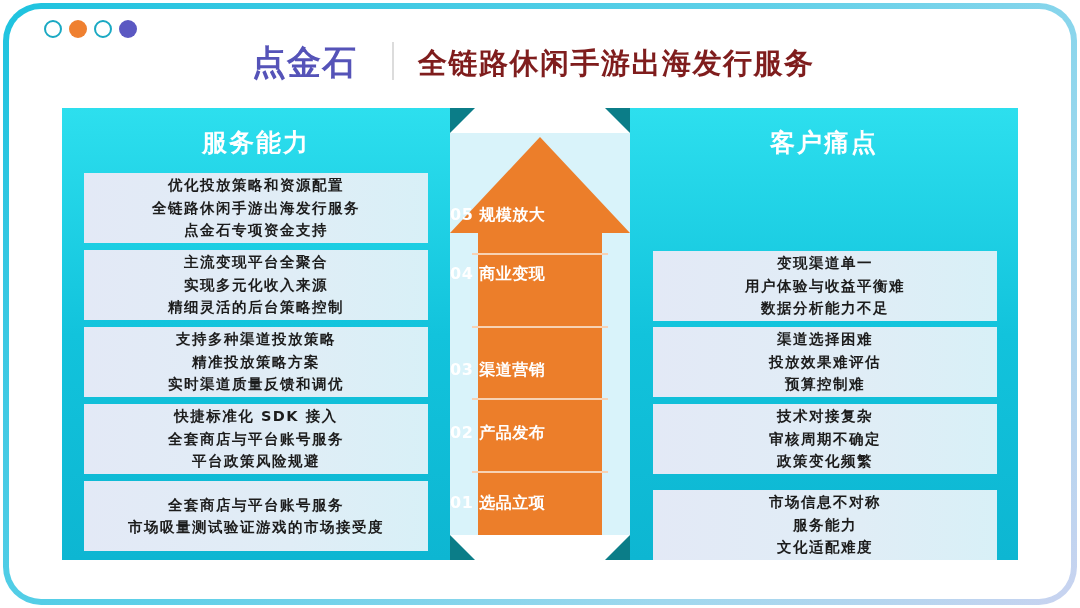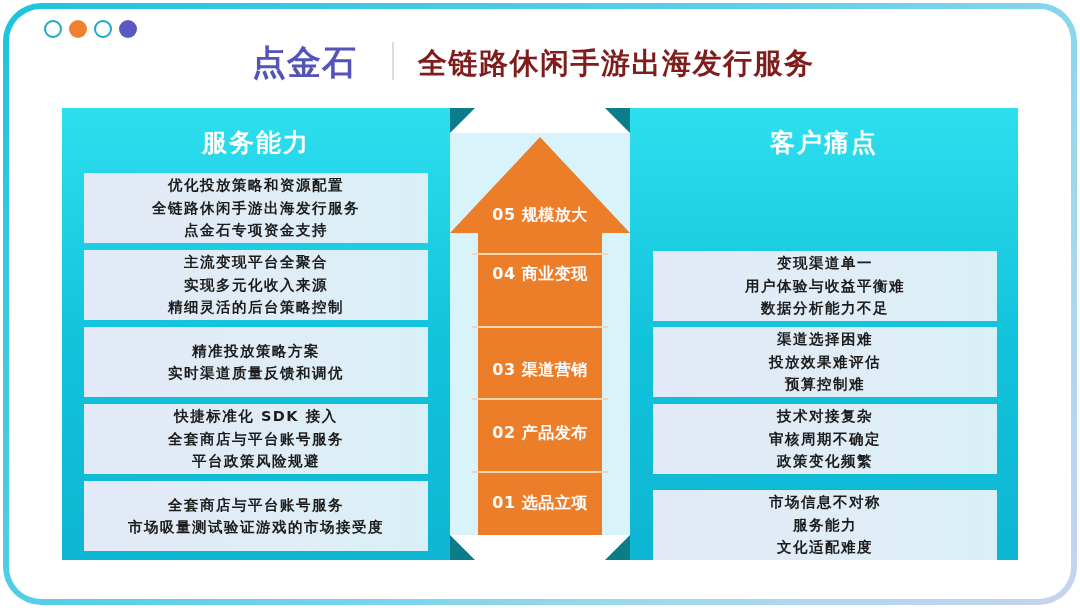--- a/index.html
+++ b/index.html
@@ -61,21 +61,21 @@
     position: absolute; left: 450px; top: 137px; width: 180px; height: 96px;
     background: #ec7e2a;
     clip-path: polygon(50% 0%, 100% 100%, 0% 100%);
   }
   .arrow-shaft {
     position: absolute; left: 478px; top: 232px; width: 124px; height: 303px;
     background: #ec7e2a;
   }
   .step-divider { position: absolute; left: 472px; width: 136px; height: 1.5px; background: #f7d2b3; }
   .step-label {
-    position: absolute; left: 450px; width: 180px; text-align: center;
+    position: absolute; left: 450px; width: 180px; 
     font-size: 16px; font-weight: bold; color: #ffffff; letter-spacing: 0.5px;
   }
 </style>
 </head>
 <body>
 
 <div class="frame">
   <div class="frame-inner"></div>
 </div>
 
@@ -96,20 +96,21 @@
     <div class="line">优化投放策略和资源配置</div>
     <div class="line">全链路休闲手游出海发行服务</div>
     <div class="line">点金石专项资金支持</div>
   </div>
   <div class="card" style="top:142px">
     <div class="line">主流变现平台全聚合</div>
     <div class="line">实现多元化收入来源</div>
     <div class="line">精细灵活的后台策略控制</div>
   </div>
   <div class="card" style="top:219px">
+    <div class="line">支持多种渠道投放策略</div>
     <div class="line">精准投放策略方案</div>
     <div class="line">实时渠道质量反馈和调优</div>
   </div>
   <div class="card" style="top:296px">
     <div class="line">快捷标准化 SDK 接入</div>
     <div class="line">全套商店与平台账号服务</div>
     <div class="line">平台政策风险规避</div>
   </div>
   <div class="card" style="top:373px">
     <div class="line">全套商店与平台账号服务</div>

